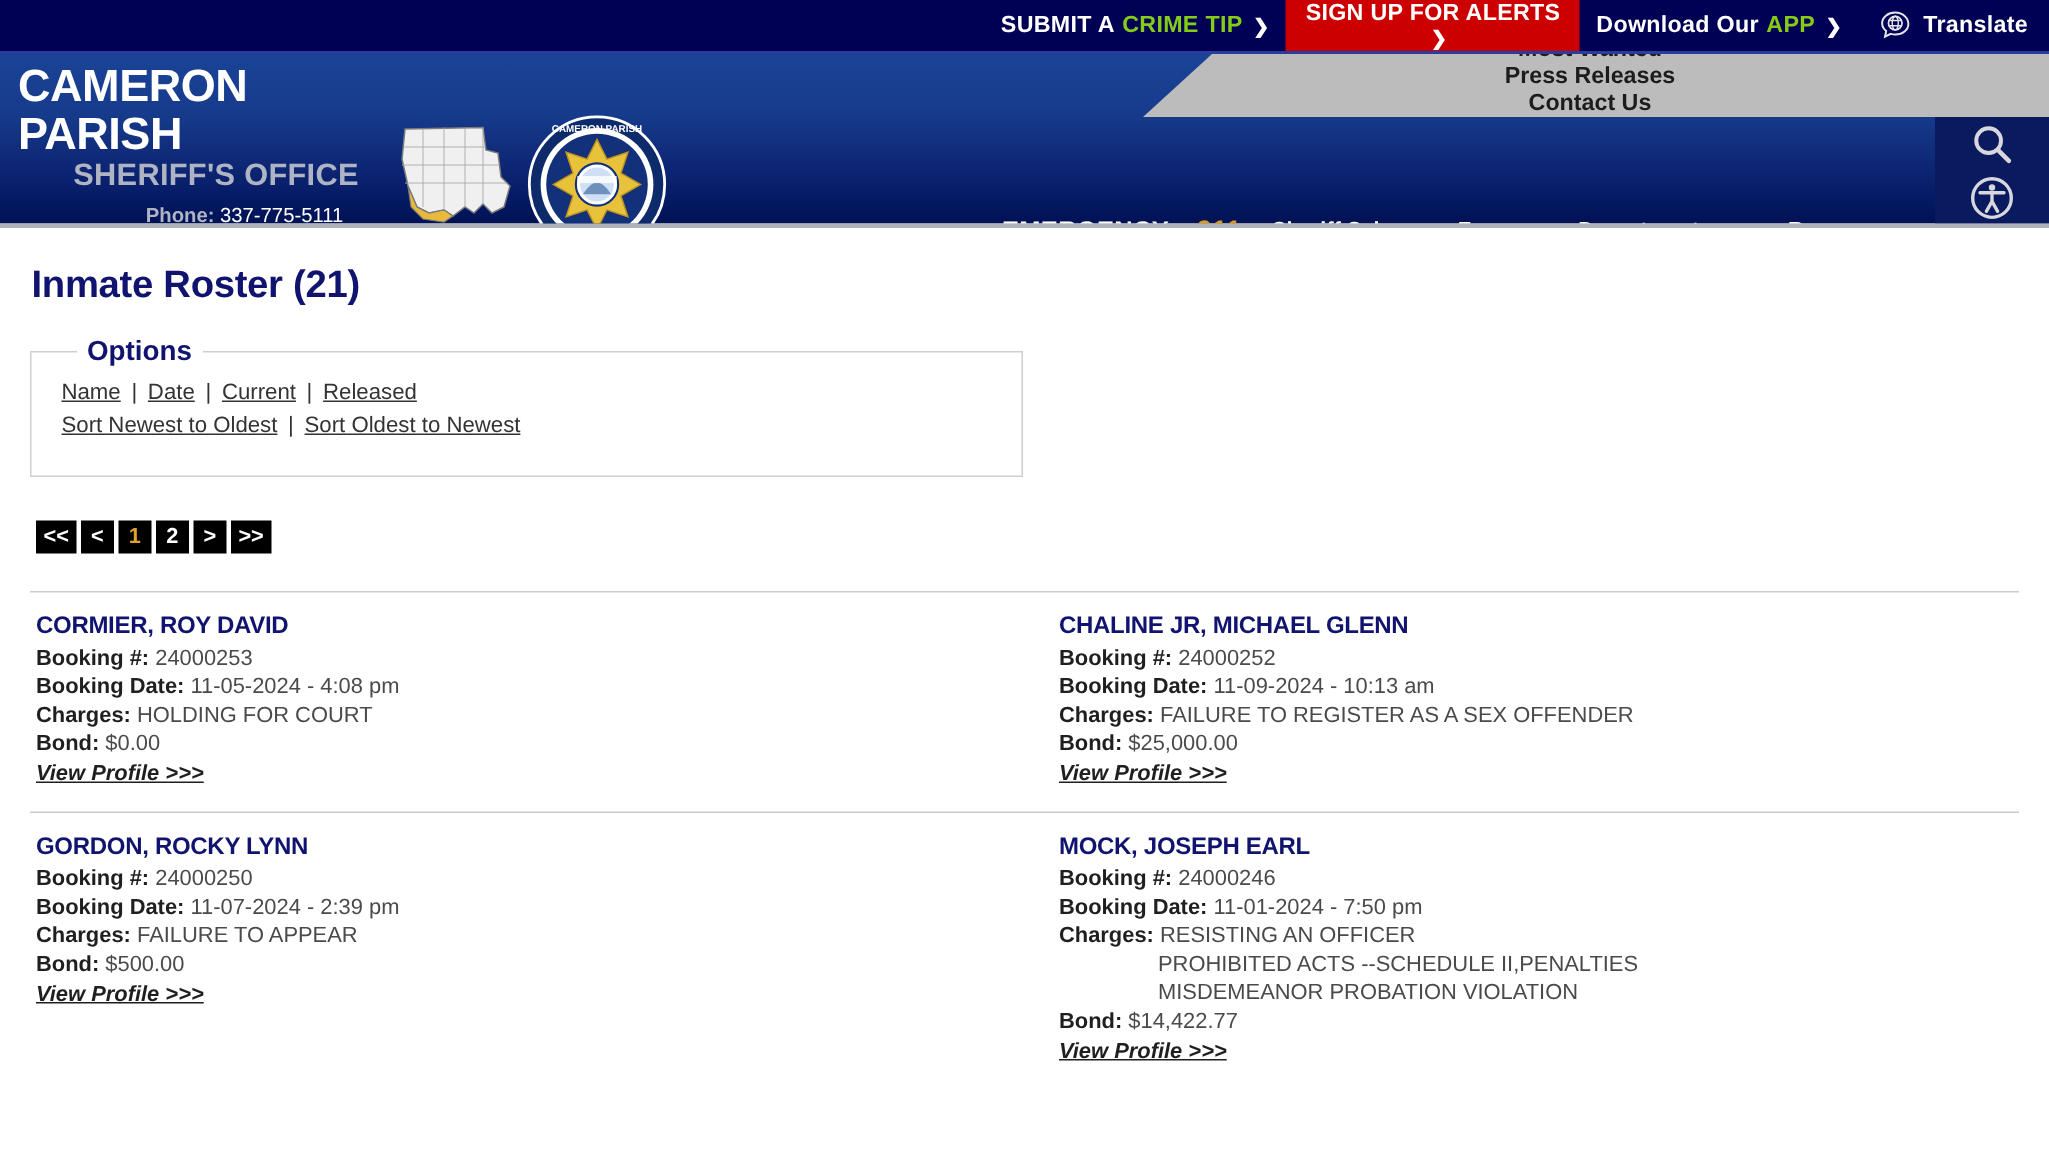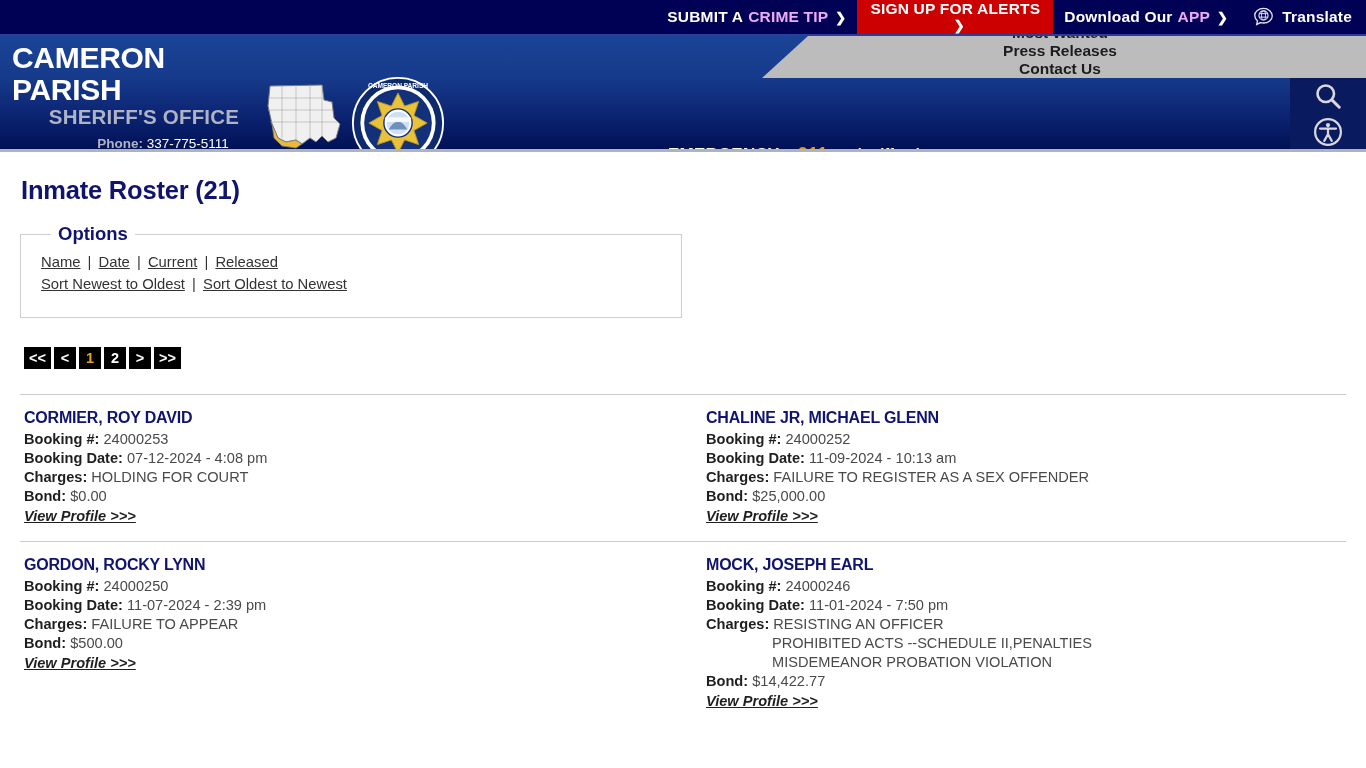--- a/index.html
+++ b/index.html
@@ -26,21 +26,21 @@
     display: flex;
     align-items: center;
     font-size: 15.5px;
     font-weight: bold;
     color: #ffffff;
     letter-spacing: 0.2px;
     padding: 0 11px;
     white-space: nowrap;
     cursor: pointer;
   }
-  .topbar-item .dim { color: #f0abfc; margin-left: 5px; }
+  .topbar-item .dim { color: #84cc16; margin-left: 5px; }
   .topbar-item .chev { margin-left: 7px; font-size: 13px; font-weight: bold; }
   .topbar-item.alerts {
     background: #cc0000;
     padding: 0 13px;
     flex-direction: column;
   }
   .topbar-item.alerts .chev { margin-left: 8px; }
   .topbar-item.translate { padding-right: 14px; padding-left: 14px; }
   .globe-wrap {
     width: 21px; height: 21px; margin-right: 8px;
@@ -360,21 +360,21 @@
 
     <div class="roster-row">
       <div class="roster-col">
         <div class="inmate-name">CORMIER, ROY DAVID</div>
         <div class="field">
           <span class="lbl">Booking #:</span>
           <span class="val">24000253</span>
         </div>
         <div class="field">
           <span class="lbl">Booking Date:</span>
-          <span class="val">07-12-2024 - 4:08 pm</span>
+          <span class="val">11-05-2024 - 4:08 pm</span>
         </div>
         <div class="field">
           <span class="lbl">Charges:</span>
           <span class="val">HOLDING FOR COURT</span>
         </div>
         <div class="field">
           <span class="lbl">Bond:</span>
           <span class="val">$0.00</span>
         </div>
         <a class="view-profile">View Profile &gt;&gt;&gt;</a>

